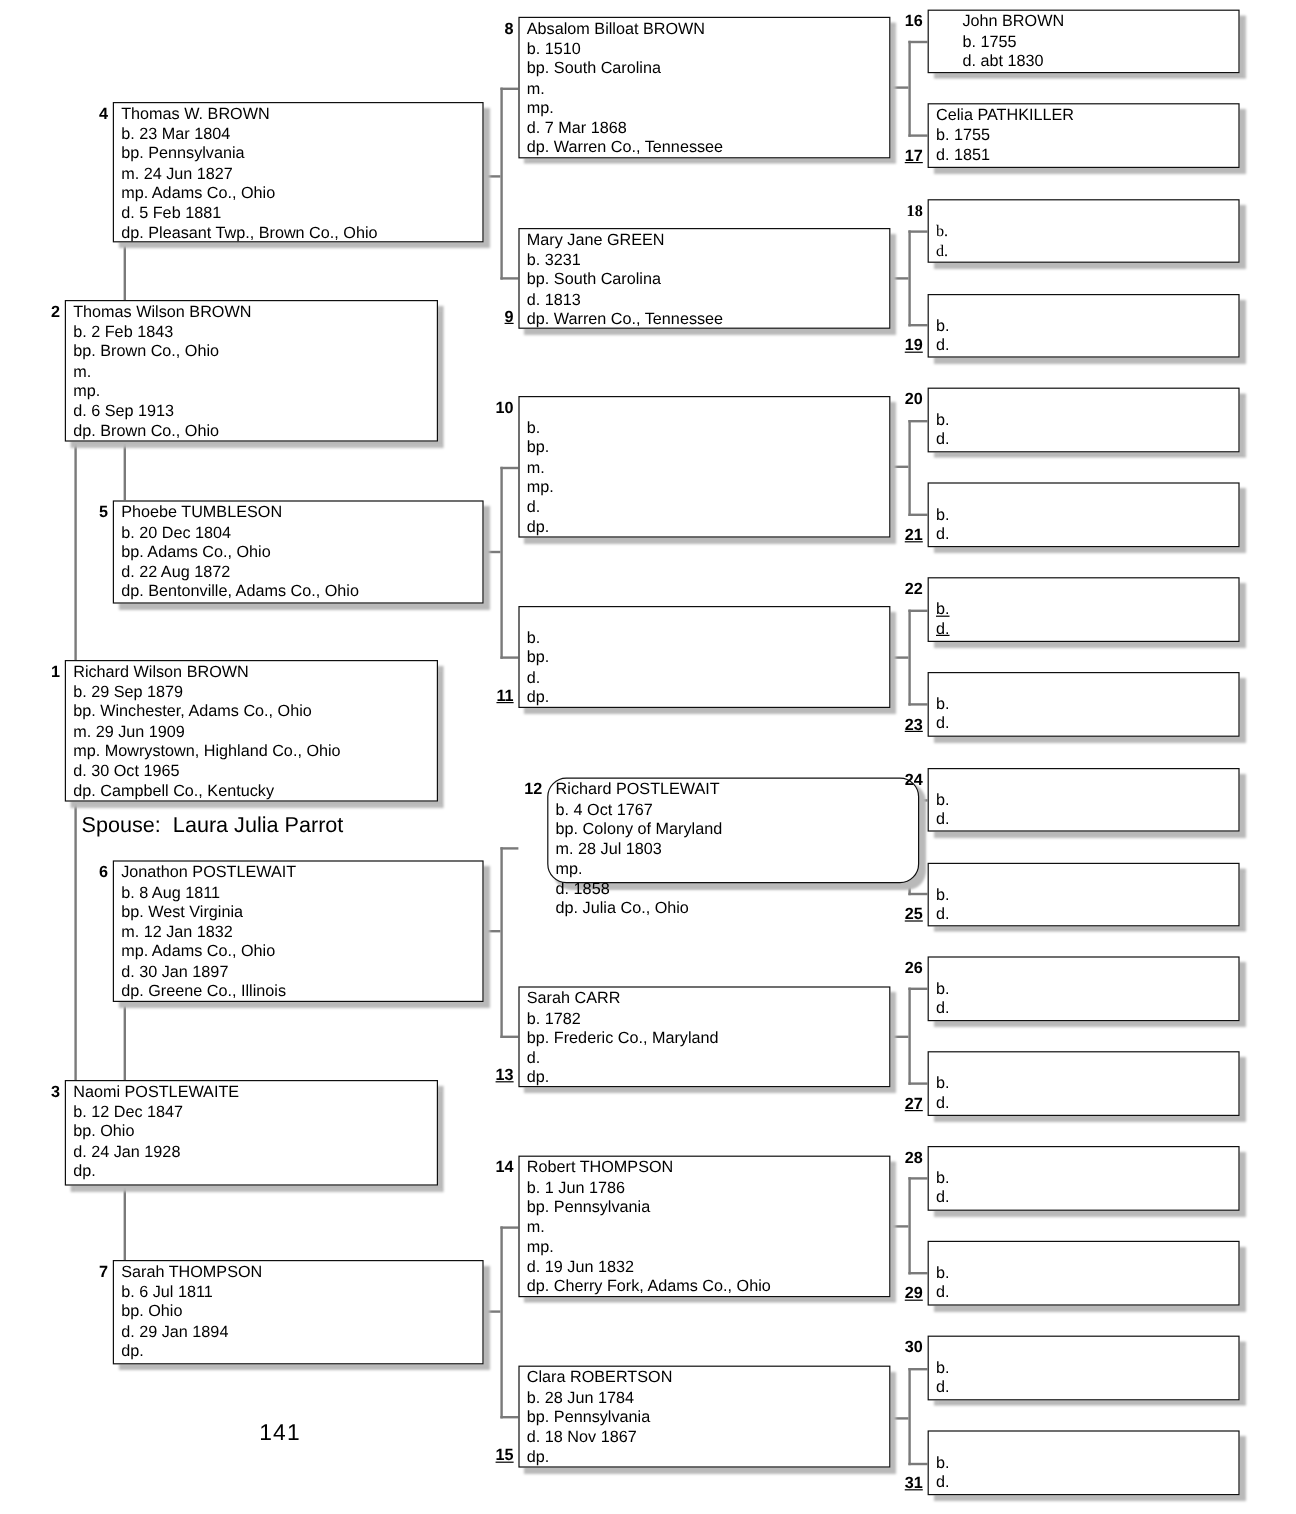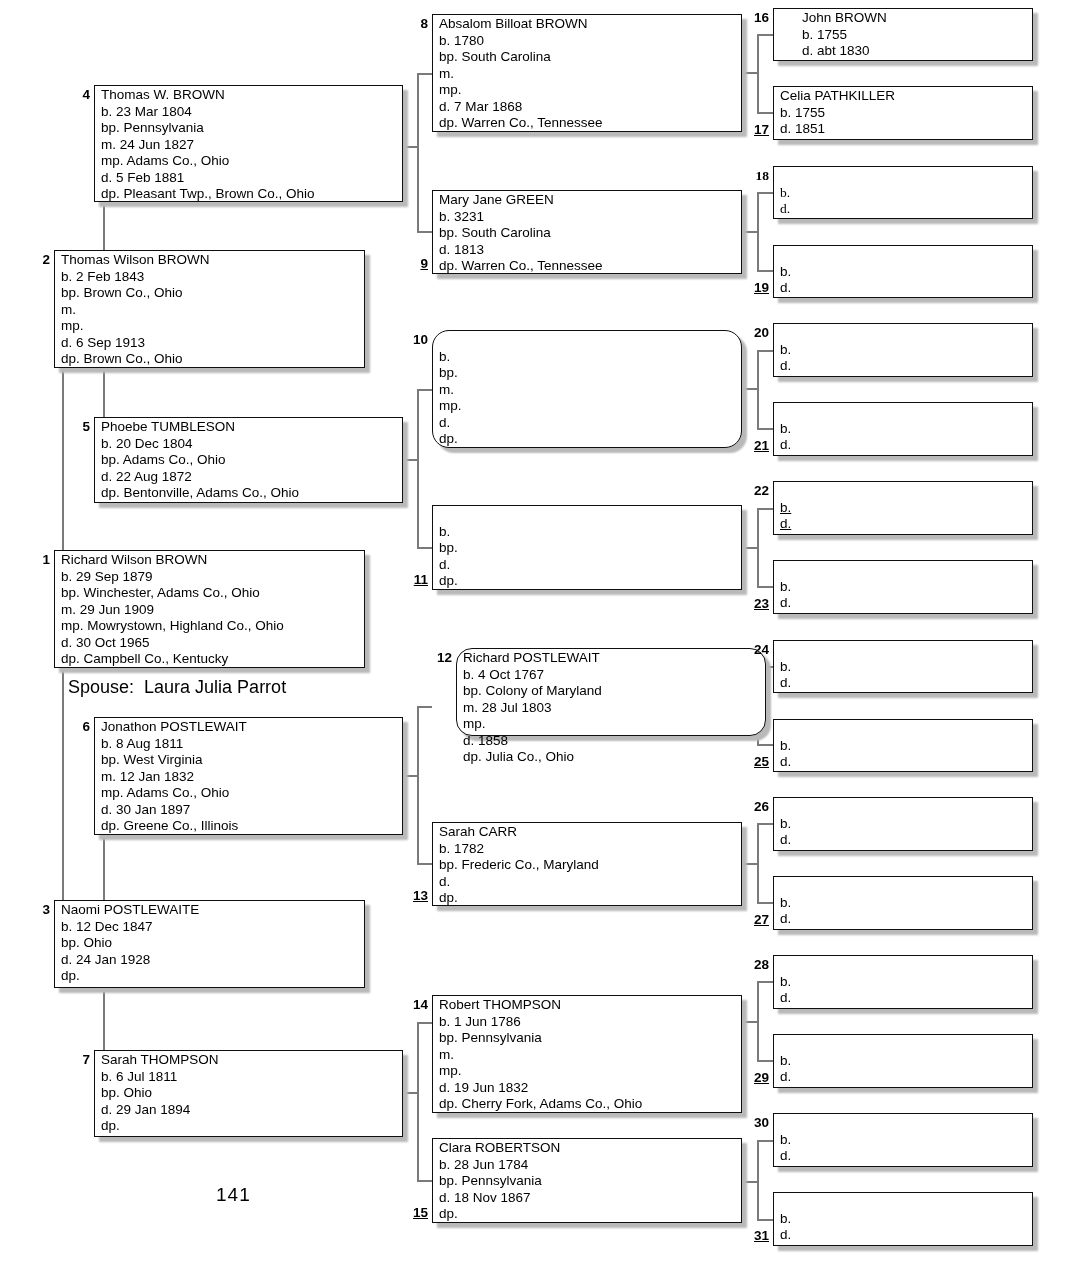--- a/index.html
+++ b/index.html
@@ -95,36 +95,36 @@
       <div class="person-number num-top">7</div>
       <div class="person-line person-name">Sarah THOMPSON</div>
       <div class="person-line">b. 6 Jul 1811</div>
       <div class="person-line">bp. Ohio</div>
       <div class="person-line">d. 29 Jan 1894</div>
       <div class="person-line">dp.</div>
     </div>
     <div class="person-box" style="left: 432px; top: 14px; width: 310px; height: 118px;">
       <div class="person-number num-top">8</div>
       <div class="person-line person-name">Absalom Billoat BROWN</div>
-      <div class="person-line">b. 1780</div>
+      <div class="person-line">b. 1510</div>
       <div class="person-line">bp. South Carolina</div>
       <div class="person-line">m.</div>
       <div class="person-line">mp.</div>
       <div class="person-line">d. 7 Mar 1868</div>
       <div class="person-line">dp. Warren Co., Tennessee</div>
     </div>
     <div class="person-box" style="left: 432px; top: 190px; width: 310px; height: 84px;">
       <div class="person-number num-bottom">9</div>
       <div class="person-line person-name">Mary Jane GREEN</div>
       <div class="person-line">b. 3231</div>
       <div class="person-line">bp. South Carolina</div>
       <div class="person-line">d. 1813</div>
       <div class="person-line">dp. Warren Co., Tennessee</div>
     </div>
-    <div class="person-box" style="left: 432px; top: 330px; width: 310px; height: 118px; border-radius: 17px;">
+    <div class="person-box" style="left: 432px; top: 330px; width: 310px; height: 118px;">
       <div class="person-number num-top">10</div>
       <div class="person-line person-name"></div>
       <div class="person-line">b.</div>
       <div class="person-line">bp.</div>
       <div class="person-line">m.</div>
       <div class="person-line">mp.</div>
       <div class="person-line">d.</div>
       <div class="person-line">dp.</div>
     </div>
     <div class="person-box" style="left: 432px; top: 505px; width: 310px; height: 85px;">
@@ -146,21 +146,21 @@
       <div class="person-line">dp. Julia Co., Ohio</div>
     </div>
     <div class="person-box" style="left: 432px; top: 822px; width: 310px; height: 84px;">
       <div class="person-number num-bottom">13</div>
       <div class="person-line person-name">Sarah CARR</div>
       <div class="person-line">b. 1782</div>
       <div class="person-line">bp. Frederic Co., Maryland</div>
       <div class="person-line">d.</div>
       <div class="person-line">dp.</div>
     </div>
-    <div class="person-box" style="left: 432px; top: 963px; width: 310px; height: 118px; margin-top: 32px;">
+    <div class="person-box" style="left: 432px; top: 963px; width: 310px; height: 118px;">
       <div class="person-number num-top">14</div>
       <div class="person-line person-name">Robert THOMPSON</div>
       <div class="person-line">b. 1 Jun 1786</div>
       <div class="person-line">bp. Pennsylvania</div>
       <div class="person-line">m.</div>
       <div class="person-line">mp.</div>
       <div class="person-line">d. 19 Jun 1832</div>
       <div class="person-line">dp. Cherry Fork, Adams Co., Ohio</div>
     </div>
     <div class="person-box" style="left: 432px; top: 1138px; width: 310px; height: 85px;">

